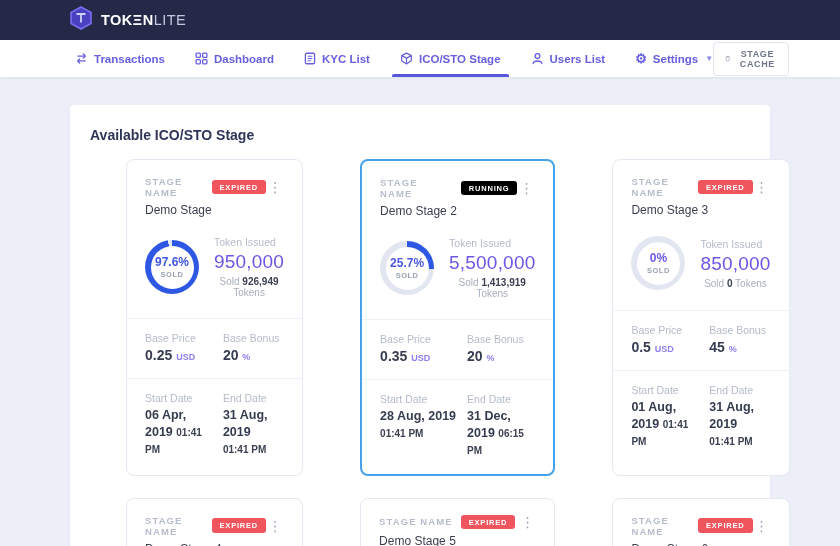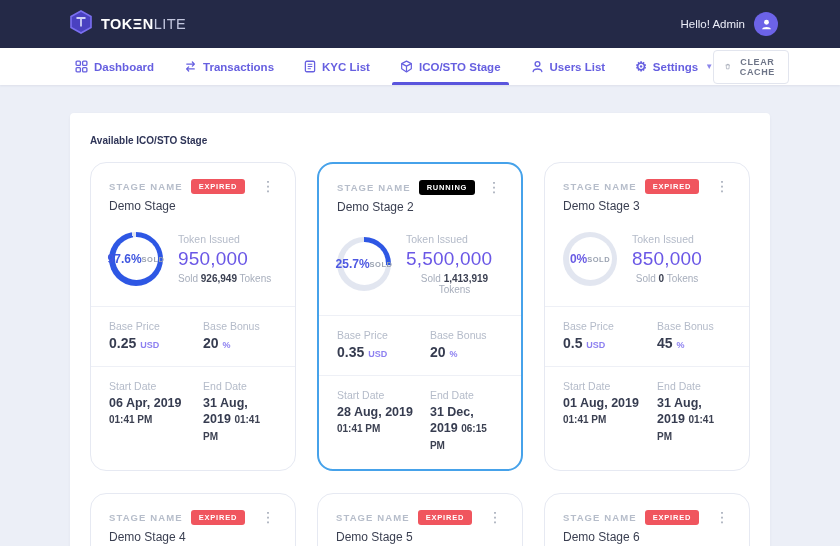--- a/index.html
+++ b/index.html
@@ -1,60 +1,60 @@
 <!DOCTYPE html>
 <html><head>
 <meta charset="utf-8">
 <style>
   * { margin:0; padding:0; box-sizing:border-box; }
   html,body { width:840px; height:546px; overflow:hidden; }
   body { font-family:"Liberation Sans", sans-serif; background:#eceff7; }
 
   
-  .topbar { height:48px; background:#242947; display:flex; align-items:center; justify-content:space-between; padding:0 62px 0 68px; }
+  .topbar { height:40px; background:#242947; display:flex; align-items:center; justify-content:space-between; padding:0 62px 0 68px; }
   .brand { display:flex; align-items:center; gap:7px; cursor:pointer; }
   .brand-text { font-size:14.5px; letter-spacing:.5px; color:#fff; font-weight:700; }
   .brand-text .lite { color:#c2c6de; font-weight:400; }
   .top-right { display:flex; align-items:center; gap:9px; }
   .greeting { color:#eceef9; font-size:11.5px; }
   .avatar { width:24px; height:24px; border-radius:50%; background:#6c63e8; display:flex; align-items:center; justify-content:center; cursor:pointer; }
 
   
   .navbar { height:37px; background:#fff; display:flex; align-items:center; justify-content:space-between; padding:0 70px 0 75px; box-shadow:0 1px 2px rgba(40,50,90,.08); position:relative; z-index:2; }
   .nav-items { display:flex; align-items:center; gap:30px; height:100%; }
   .nav-item { display:flex; align-items:center; gap:6px; color:#665fe0; font-size:11.5px; font-weight:700; height:100%; position:relative; cursor:pointer; white-space:nowrap; }
   .nav-item svg { display:block; }
   .nav-item .gear-glyph { font-size:13px; line-height:1; }
   .nav-item.active::after { content:""; position:absolute; left:-8px; right:-8px; bottom:0; height:3px; background:#5a55dd; border-radius:2px 2px 0 0; }
   .caret { font-size:8px; color:#8b85ea; margin-left:1px; }
   .clear-cache { display:flex; align-items:center; gap:7px; border:1px solid #e2e5ee; background:#fff; border-radius:4px; padding:6px 11px; font-size:9px; font-weight:700; letter-spacing:.6px; color:#6e7588; cursor:pointer; font-family:inherit; }
 
   
   .panel { width:700px; margin:28px auto 0; background:#fff; border-radius:4px; box-shadow:0 1px 3px rgba(60,70,110,.06); padding:18px 20px 40px; }
-  .page-title { font-size:10px; font-weight:700; color:#2f3558; margin:4px 0 16px 0; }
+  .page-title { font-size:14px; font-weight:700; color:#2f3558; margin:4px 0 16px 0; }
 
   .cards { display:grid; grid-template-columns:repeat(3,1fr); column-gap:21px; row-gap:22px; }
-  .card { background:#fff; border:1px solid #e6e9f2; border-radius:16px; }
+  .card { background:#fff; border:1px solid #e6e9f2; border-radius:8px;margin-left:36px; }
   .card.highlight { border:2px solid #46a2ea; }
 
   .card-top { padding:16px 18px 20px; }
   .card-head { display:flex; align-items:center; justify-content:space-between; margin-bottom:5px; }
   .head-left { display:flex; align-items:center; gap:8px; }
   .stage-label { font-size:9.5px; font-weight:700; letter-spacing:1.1px; color:#b6bdca; }
   .badge { font-size:7.5px; font-weight:700; letter-spacing:.8px; color:#fff; padding:3px 8px 2.5px; border-radius:3px; }
   .badge.expired { background:#f0555e; }
   .badge.running { background:#000000; }
   .kebab { color:#9aa1b0; font-size:14px; line-height:1; cursor:pointer; padding:0 2px; }
   .card-title { font-size:12px; color:#3a3f51; margin-bottom:19px; }
 
   .card-body { display:flex; align-items:center; gap:15px; }
   .ring { width:54px; height:54px; border-radius:50%; flex:0 0 auto;
           background:conic-gradient(#2e57e4 calc(var(--p,0)*1%), #e2e6f0 0);
           display:flex; align-items:center; justify-content:center; }
-  .ring-inner { width:43px; height:43px; border-radius:50%; background:#fff; display:flex; flex-direction:row; align-items:center; justify-content:center; }
+  .ring-inner { width:43px; height:43px; border-radius:50%; background:#fff; display:flex; flex-direction:column; align-items:center; justify-content:center; }
   .pct { font-size:12px; font-weight:700; color:#6a5ce4; }
   .sold-word { font-size:7.5px; font-weight:700; letter-spacing:.5px; color:#9aa2b1; margin-top:1px; }
   .mini-label { font-size:10.5px; color:#b4bbc9; margin-bottom:3px; }
   .number { font-size:19px; font-weight:400; color:#6a57e6; letter-spacing:.2px; margin-bottom:3px; }
   .sold-line { font-size:10px; color:#a7aebc;text-align:center; }
   .sold-line b { color:#3a3f51; }
 
   .card-row { display:grid; grid-template-columns:56% 44%; border-top:1px solid #eef0f6; padding:13px 18px 15px; }
   .value { font-size:14px; font-weight:700; color:#363c50; }
   .unit { font-size:9px; font-weight:700; color:#8d80f0; }
@@ -67,50 +67,41 @@
 <header class="topbar">
   <div class="brand">
     <span>
       <svg width="26" height="26" viewBox="0 0 26 26">
         <polygon points="13,2 23,7.5 23,18.5 13,24 3,18.5 3,7.5" fill="#4a41c0" stroke="#7a6ff0" stroke-width="1.6"></polygon>
         <path d="M8.5 9h9 M13 9v8.5" stroke="#cfd1f5" stroke-width="1.8" fill="none"></path>
       </svg>
     </span>
     <span class="brand-text"><span>TOKΞN</span><span class="lite">LITE</span></span>
   </div>
-  <div class="top-right">
-    <span class="greeting">Hello! Admin</span>
-    <span class="avatar">
-      <svg width="13" height="13" viewBox="0 0 14 14">
-        <circle cx="7" cy="4.6" r="2.6" fill="#fff"></circle>
-        <path d="M2.2 12.2c.6-3.2 9-3.2 9.6 0z" fill="#fff"></path>
-      </svg>
-    </span>
-  </div>
 </header>
 
 <nav class="navbar">
   <div class="nav-items">
+    <div class="nav-item">
+      <svg width="13" height="13" viewBox="0 0 14 14" fill="none" stroke="currentColor" stroke-width="1.4" stroke-linecap="round" stroke-linejoin="round">
+        <path d="M3 4.4h8.2M9 2.2l2.2 2.2L9 6.6"></path>
+        <path d="M11 9.6H2.8M5 7.4 2.8 9.6 5 11.8"></path>
+      </svg>
+      <span>Transactions</span>
+    </div>
     <div class="nav-item">
       <svg width="13" height="13" viewBox="0 0 14 14" fill="none" stroke="currentColor" stroke-width="1.4">
         <rect x="1.2" y="1.2" width="4.6" height="4.6" rx="1"></rect>
           <rect x="8.2" y="1.2" width="4.6" height="4.6" rx="1"></rect>
         <rect x="1.2" y="8.2" width="4.6" height="4.6" rx="1"></rect>
           <rect x="8.2" y="8.2" width="4.6" height="4.6" rx="1"></rect>
       </svg>
       <span>Dashboard</span>
     </div>
     <div class="nav-item">
-      <svg width="13" height="13" viewBox="0 0 14 14" fill="none" stroke="currentColor" stroke-width="1.4" stroke-linecap="round" stroke-linejoin="round">
-        <path d="M3 4.4h8.2M9 2.2l2.2 2.2L9 6.6"></path>
-        <path d="M11 9.6H2.8M5 7.4 2.8 9.6 5 11.8"></path>
-      </svg>
-      <span>Transactions</span>
-    </div>
-    <div class="nav-item">
       <svg width="12" height="13" viewBox="0 0 13 14" fill="none" stroke="currentColor" stroke-width="1.4">
         <rect x="1.5" y="1.3" width="10" height="11.4" rx="1.5"></rect>
         <path d="M4 4.6h5M4 7h5M4 9.4h3.4" stroke-width="1.2"></path>
       </svg>
       <span>KYC List</span>
     </div>
     <div class="nav-item active">
       <svg width="13" height="13" viewBox="0 0 14 14" fill="none" stroke="currentColor" stroke-width="1.3" stroke-linejoin="round">
         <path d="M7 1.2 12.2 3.9v5.6L7 12.8 1.8 9.5V3.9z"></path>
         <path d="M1.8 3.9 7 6.6l5.2-2.7M7 6.6v6"></path>
@@ -127,21 +118,21 @@
     <div class="nav-item">
       <span class="gear-glyph">⚙</span>
       <span>Settings</span>
       <span class="caret">▼</span>
     </div>
   </div>
   <button class="clear-cache">
     <svg width="10" height="11" viewBox="0 0 12 13" fill="none" stroke="#8a91a2" stroke-width="1.2">
       <path d="M1.5 3.2h9M4.4 3.2V1.8h3.2v1.4M2.6 3.2l.7 8.4h5.4l.7-8.4"></path>
     </svg>
-    <span>CLEAR CACHE</span>
+    <span>STAGE CACHE</span>
   </button>
 </nav>
 
 <main>
   <div class="panel">
     <h1 class="page-title">Available ICO/STO Stage</h1>
 
     <div class="cards">
 
         <section class="card">

